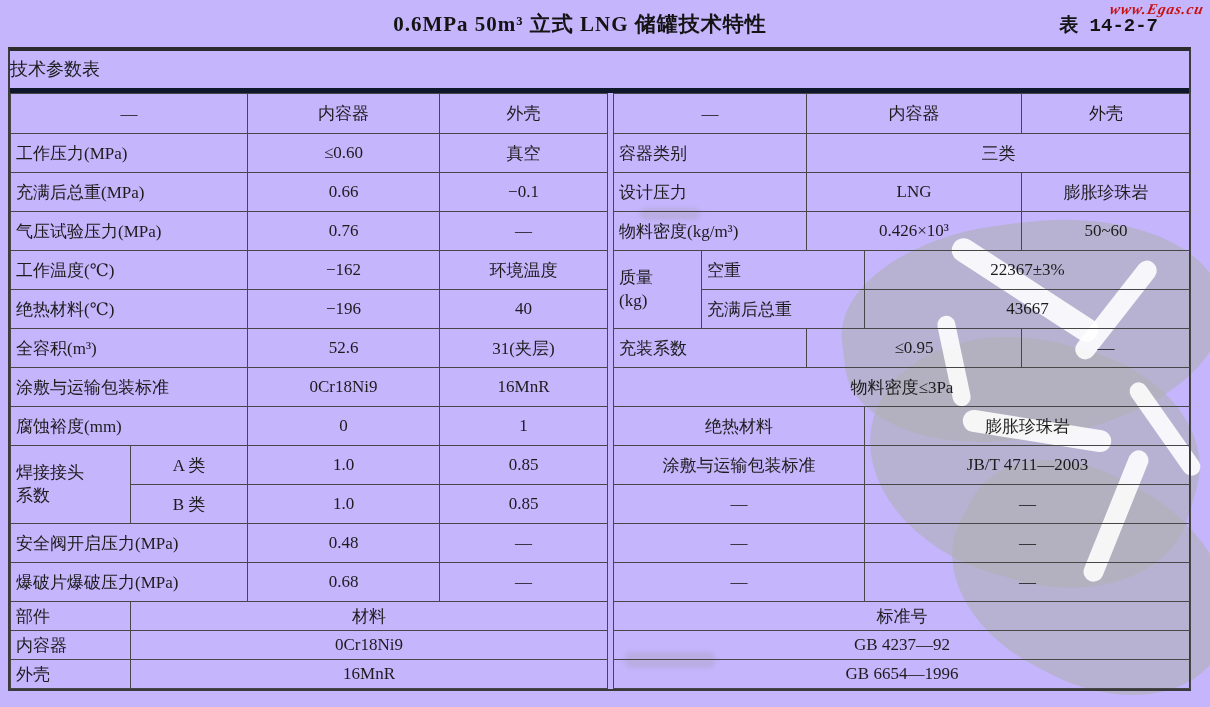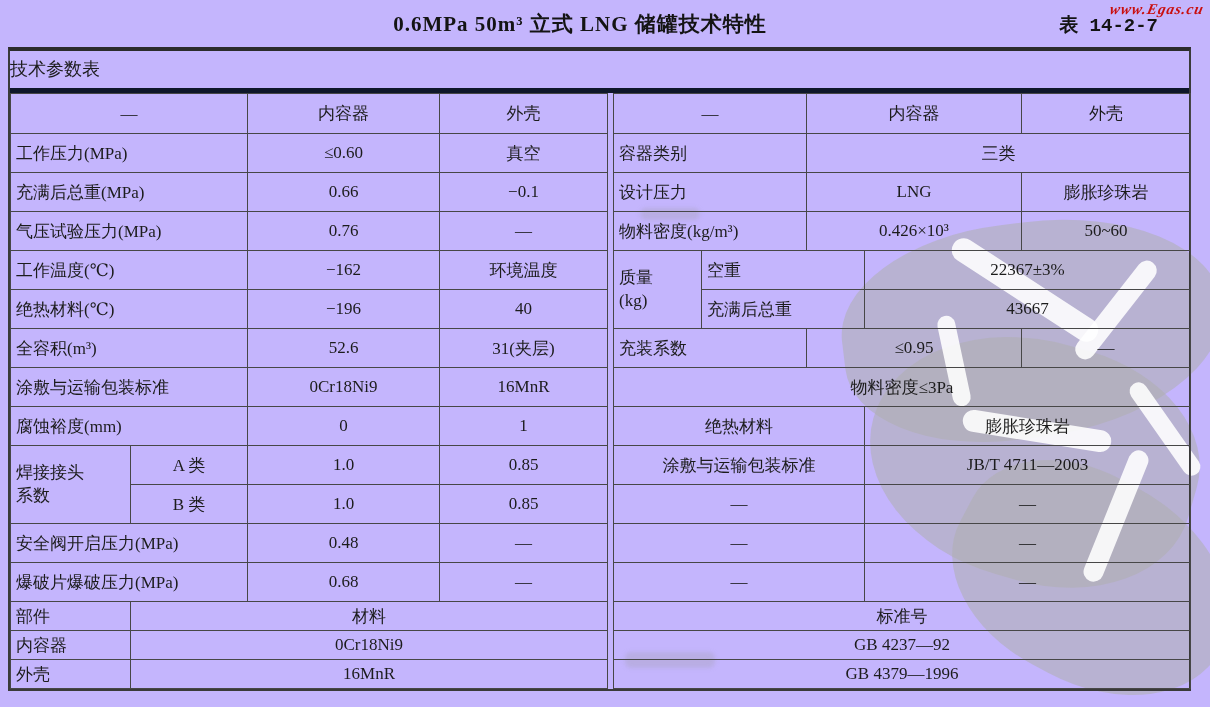--- a/index.html
+++ b/index.html
@@ -233,20 +233,20 @@
           <td colspan="3" class="c">—</td>
           <td colspan="2" class="c">—</td>
         </tr>
         <tr class="rsm">
           <td colspan="5" class="c">标准号</td>
         </tr>
         <tr class="rsm">
           <td colspan="5" class="c">GB 4237—92</td>
         </tr>
         <tr class="rsm">
-          <td colspan="5" class="c">GB 4379—1996</td>
+          <td colspan="5" class="c">GB 6654—1996</td>
         </tr>
       </tbody>
         </table>
 
     </div>
   </div>
 </div>
 
 </body></html>

